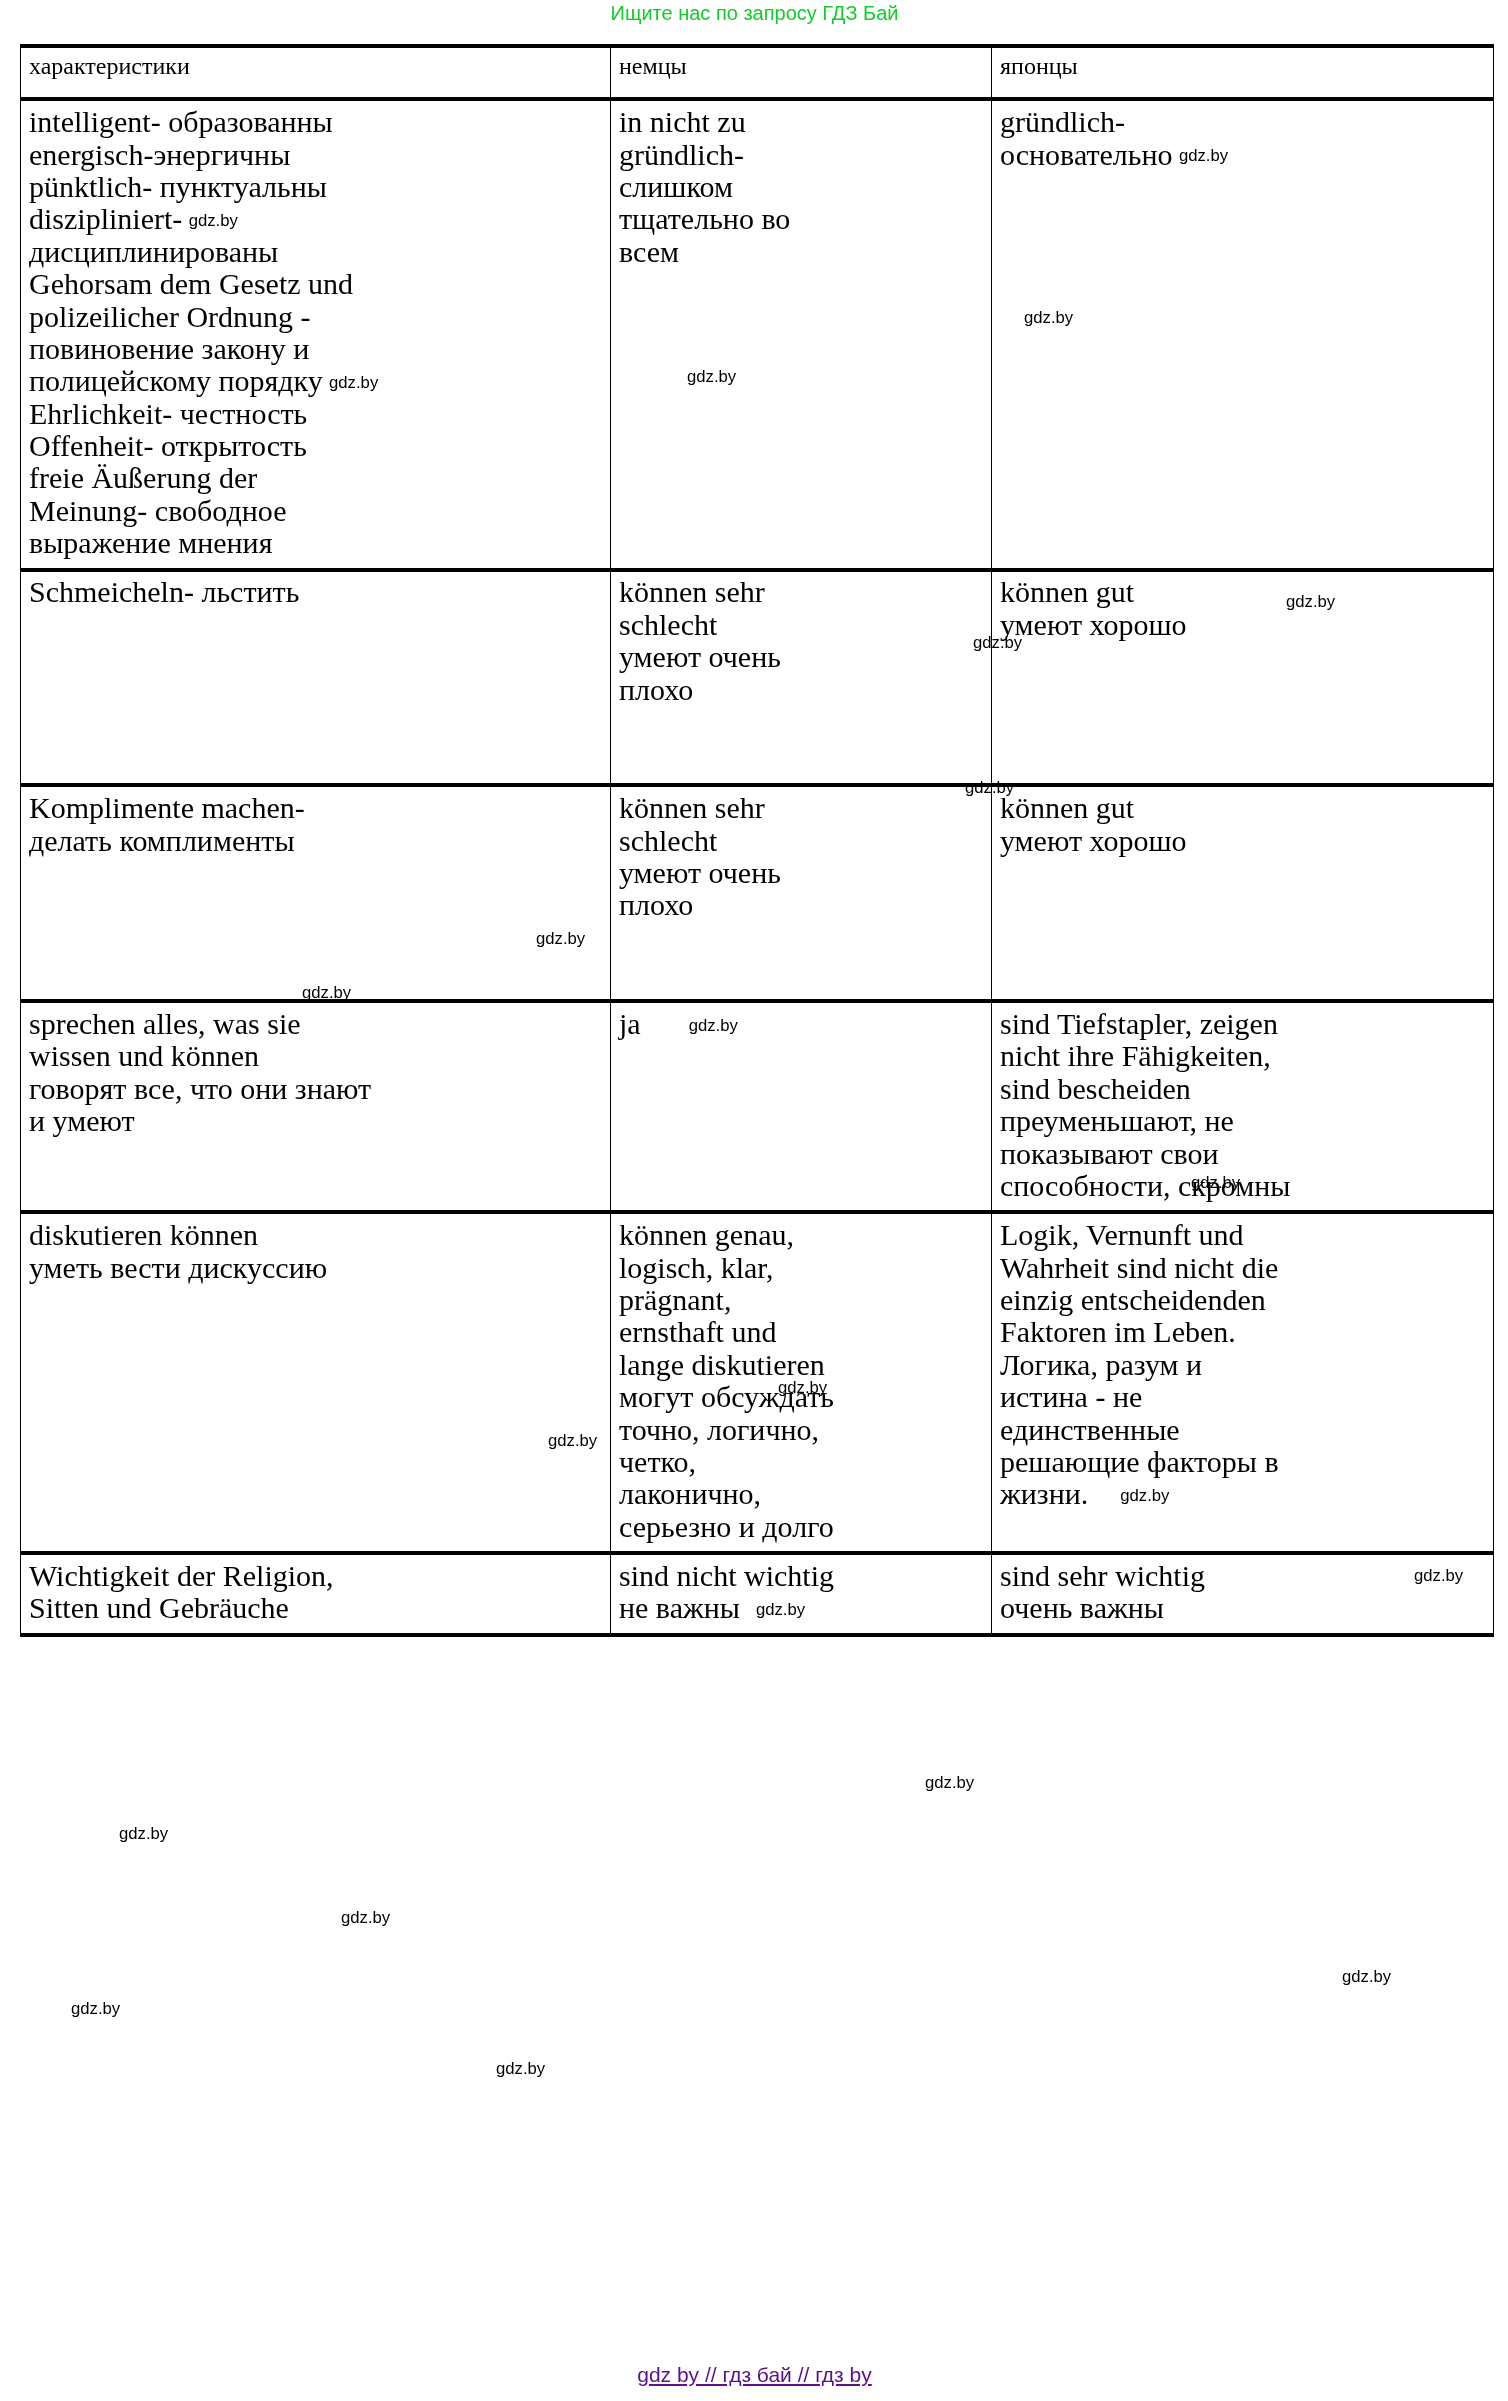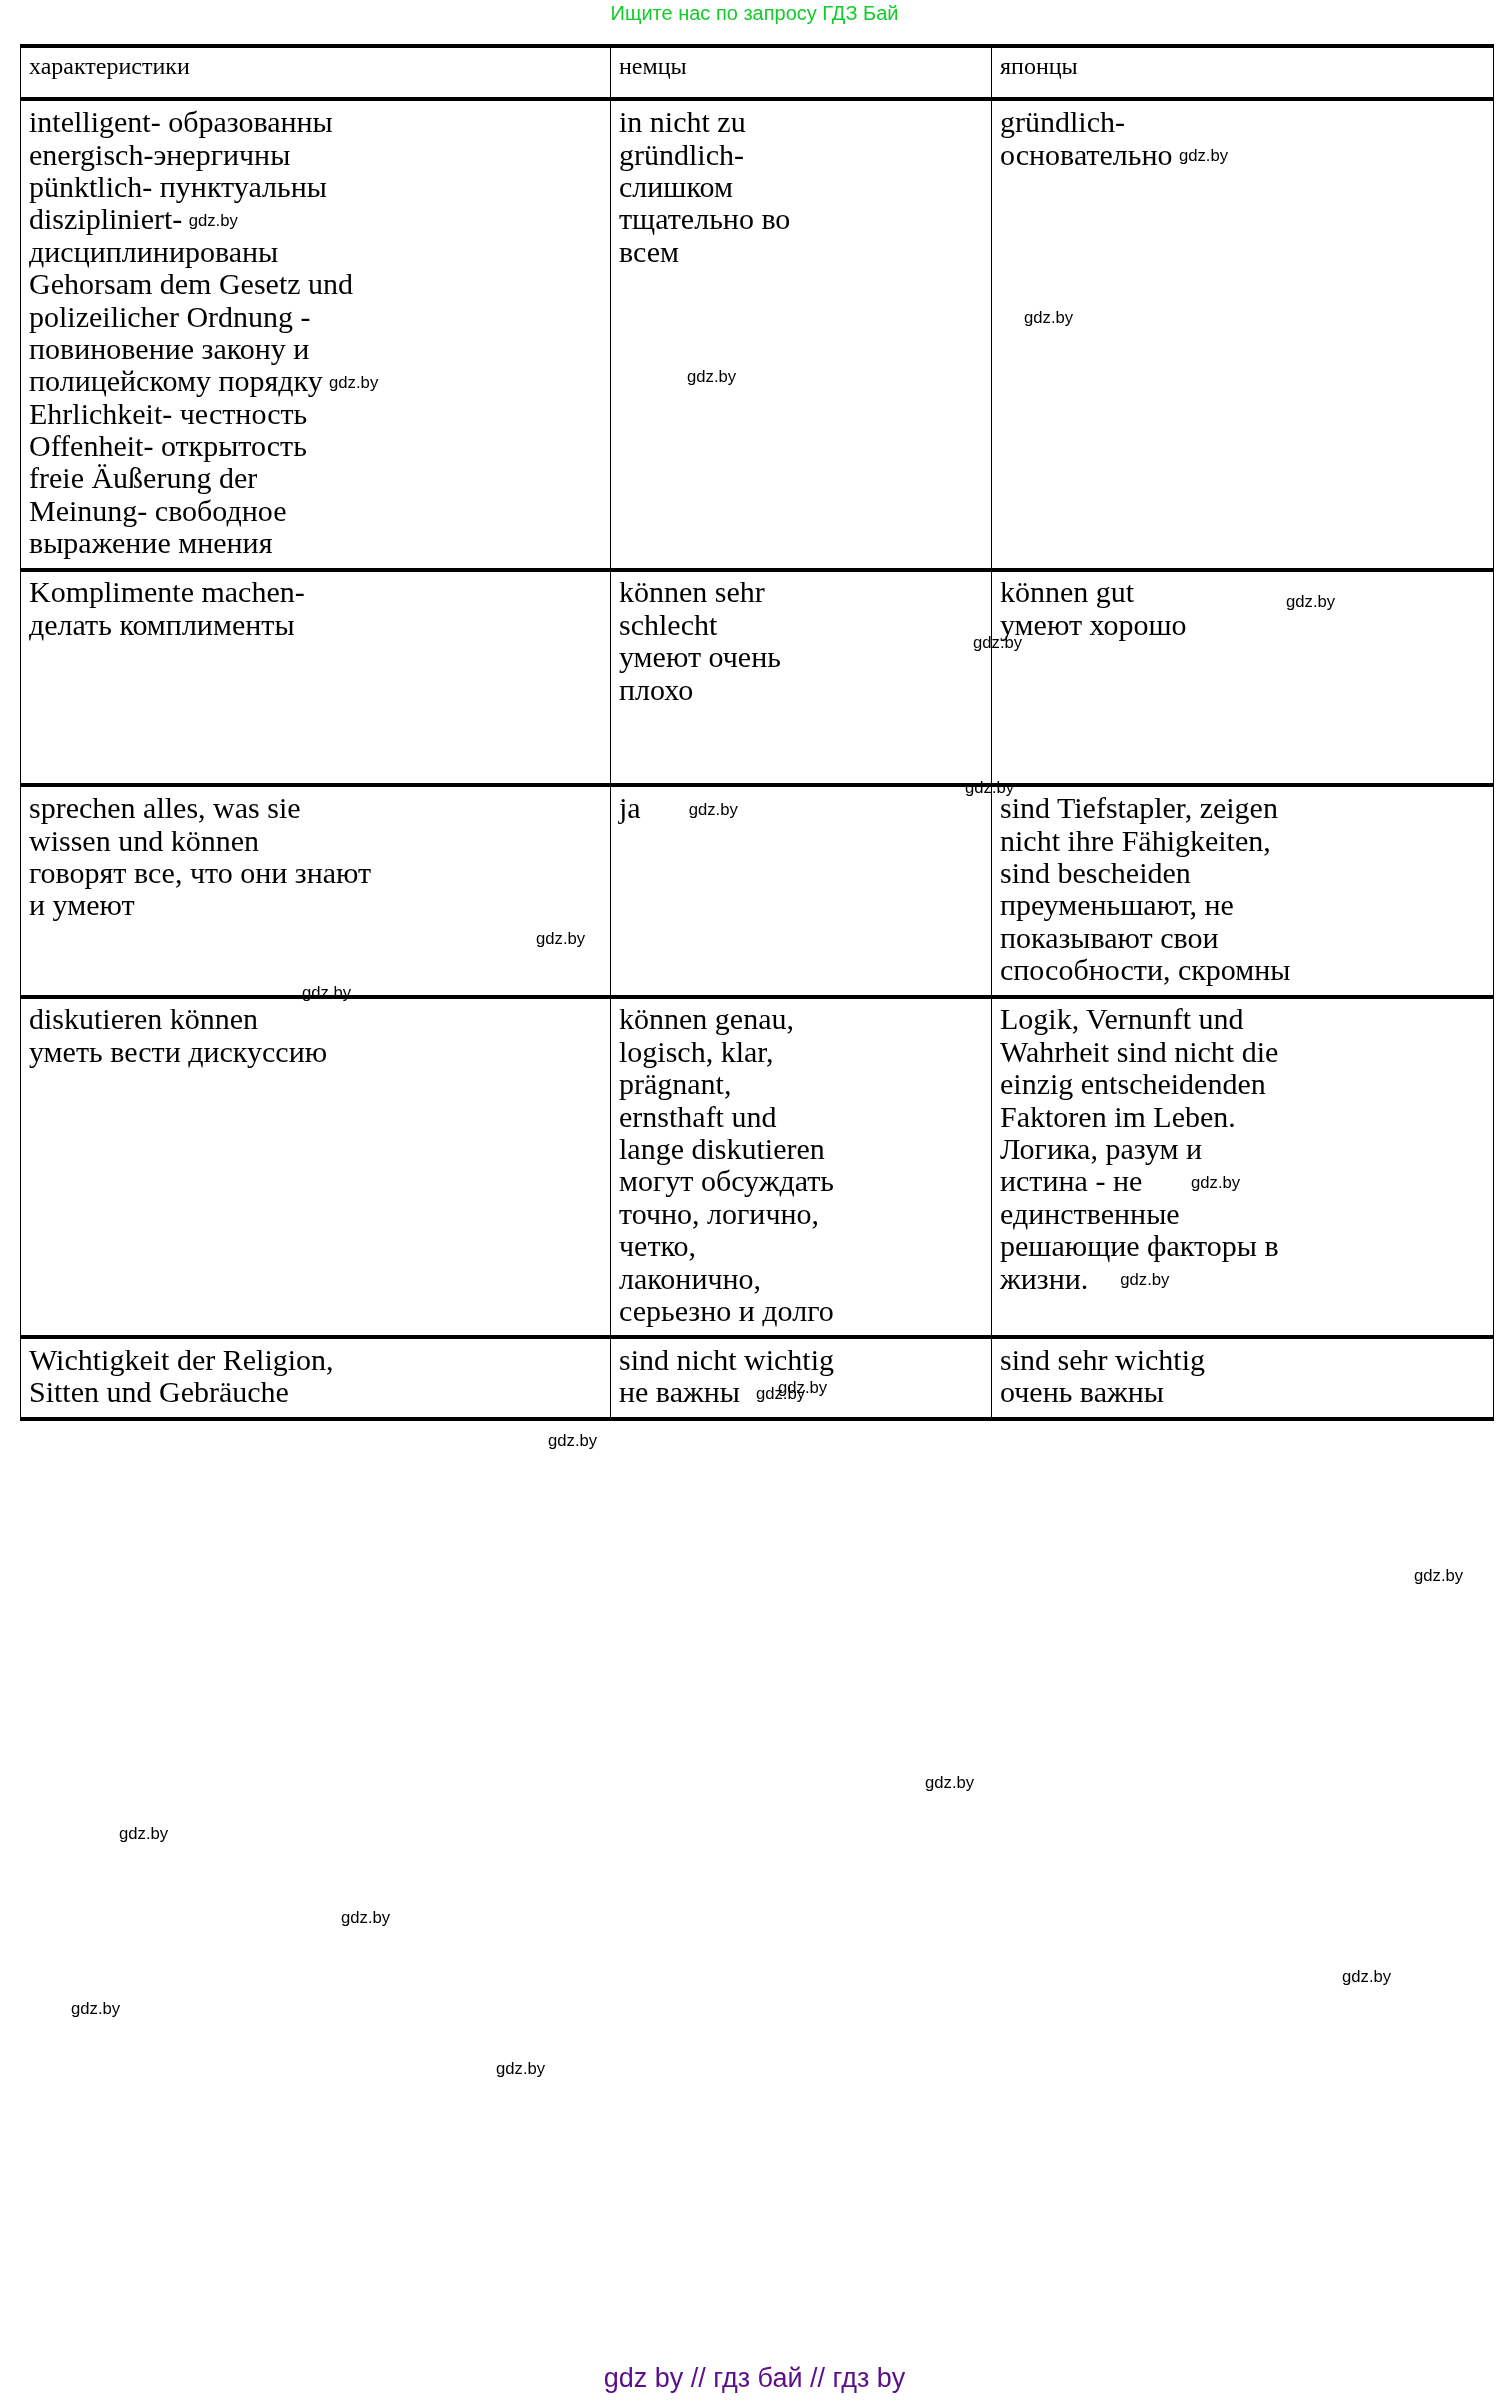--- a/index.html
+++ b/index.html
@@ -100,22 +100,23 @@
 
   
   .bottom-banner {
     position: absolute;
     left: 0;
     top: 2363px;
     width: 1509px;
     text-align: center;
     color: #5b0f8b;
     font-family: "Liberation Sans", "DejaVu Sans", sans-serif;
-    font-size: 27px;
+    font-size: 21px;
     white-space: nowrap;
+    text-decoration: underline;
   }
 </style>
 </head>
 <body>
 
 <div class="page">
 
   <div class="top-banner" style="color: rgb(18, 204, 42);">Ищите нас по запросу ГДЗ Бай</div>
 
   <div class="tbl-wrap">
@@ -162,20 +163,41 @@
             </div>
           </td>
           <td>
             <div class="cell-lines">
               <div>gründlich-</div>
               <div><span>основательно</span><span class="wm-inline">gdz.by</span></div>
             </div>
           </td>
         </tr>
 
+        <tr class="thick">
+          <td style="height:199px;">
+            <div class="cell-lines">
+              <div>Schmeicheln- льстить</div>
+            </div>
+          </td>
+          <td>
+            <div class="cell-lines">
+              <div>können sehr</div>
+              <div>schlecht</div>
+              <div>умеют очень</div>
+              <div>плохо</div>
+            </div>
+          </td>
+          <td>
+            <div class="cell-lines">
+              <div>können gut</div>
+              <div>умеют хорошо</div>
+            </div>
+          </td>
+        </tr>
 
         <tr class="thick">
           <td style="height:199px;">
             <div class="cell-lines">
               <div>Komplimente machen-</div>
               <div>делать комплименты</div>
             </div>
           </td>
           <td>
             <div class="cell-lines">

